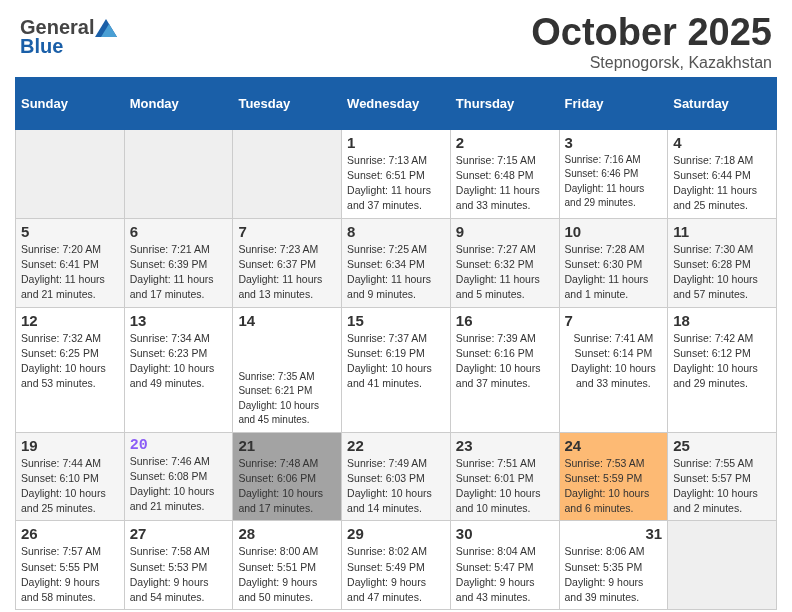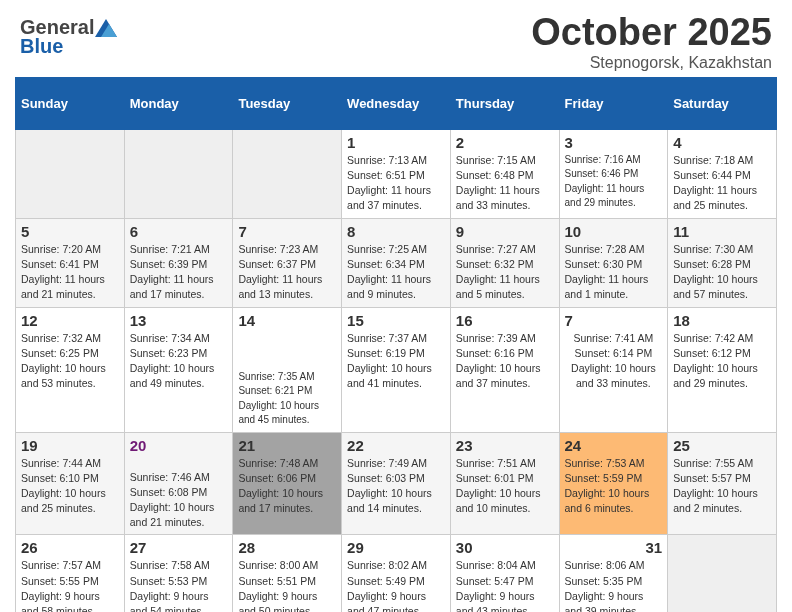--- a/index.html
+++ b/index.html
@@ -175,21 +175,21 @@
       </tr>
       <tr>
         <td style="border: 1px solid rgb(204, 204, 204); vertical-align: top; padding: 4px 5px; width: 14.28%; height: 88px; background: rgb(245, 245, 245);">
           <span style="font-size: 15px; font-weight: bold; color: rgb(51, 51, 51); display: block; margin-bottom: 2px; font-family: Arial;">19</span>
           <span style="font-size: 10.5px; color: rgb(51, 51, 51); line-height: 1.45; display: block; font-family: Arial; white-space: pre-line;">Sunrise: 7:44 AM
 Sunset: 6:10 PM
 Daylight: 10 hours
 and 25 minutes.</span>
         </td>
         <td style="border: 1px solid rgb(204, 204, 204); vertical-align: top; padding: 4px 5px; width: 14.28%; height: 88px; background: rgb(245, 245, 245);">
-          <span style="font-size: 15px; font-weight: bold; color: #701a75; display: block; margin-bottom: 16px; font-family: Liberation Sans, sans-serif;">20</span>
+          <span style="font-size: 15px; font-weight: bold; color: #8b5cf6; display: block; margin-bottom: 0; font-family: Liberation Mono, monospace;">20</span>
           <span style="font-size: 10.5px; color: rgb(51, 51, 51); line-height: 1.45; display: block; font-family: Arial; white-space: pre-line;">Sunrise: 7:46 AM
 Sunset: 6:08 PM
 Daylight: 10 hours
 and 21 minutes.</span>
         </td>
         <td style="border: 1px solid rgb(204, 204, 204); vertical-align: top; padding: 4px 5px; width: 14.28%; height: 88px; background: #a3a3a3;">
           <span style="font-size: 15px; font-weight: bold; color: rgb(51, 51, 51); display: block; margin-bottom: 2px; font-family: Arial;">21</span>
           <span style="font-size: 10.5px; color: rgb(51, 51, 51); line-height: 1.45; display: block; font-family: Arial; white-space: pre-line;">Sunrise: 7:48 AM
 Sunset: 6:06 PM
 Daylight: 10 hours

